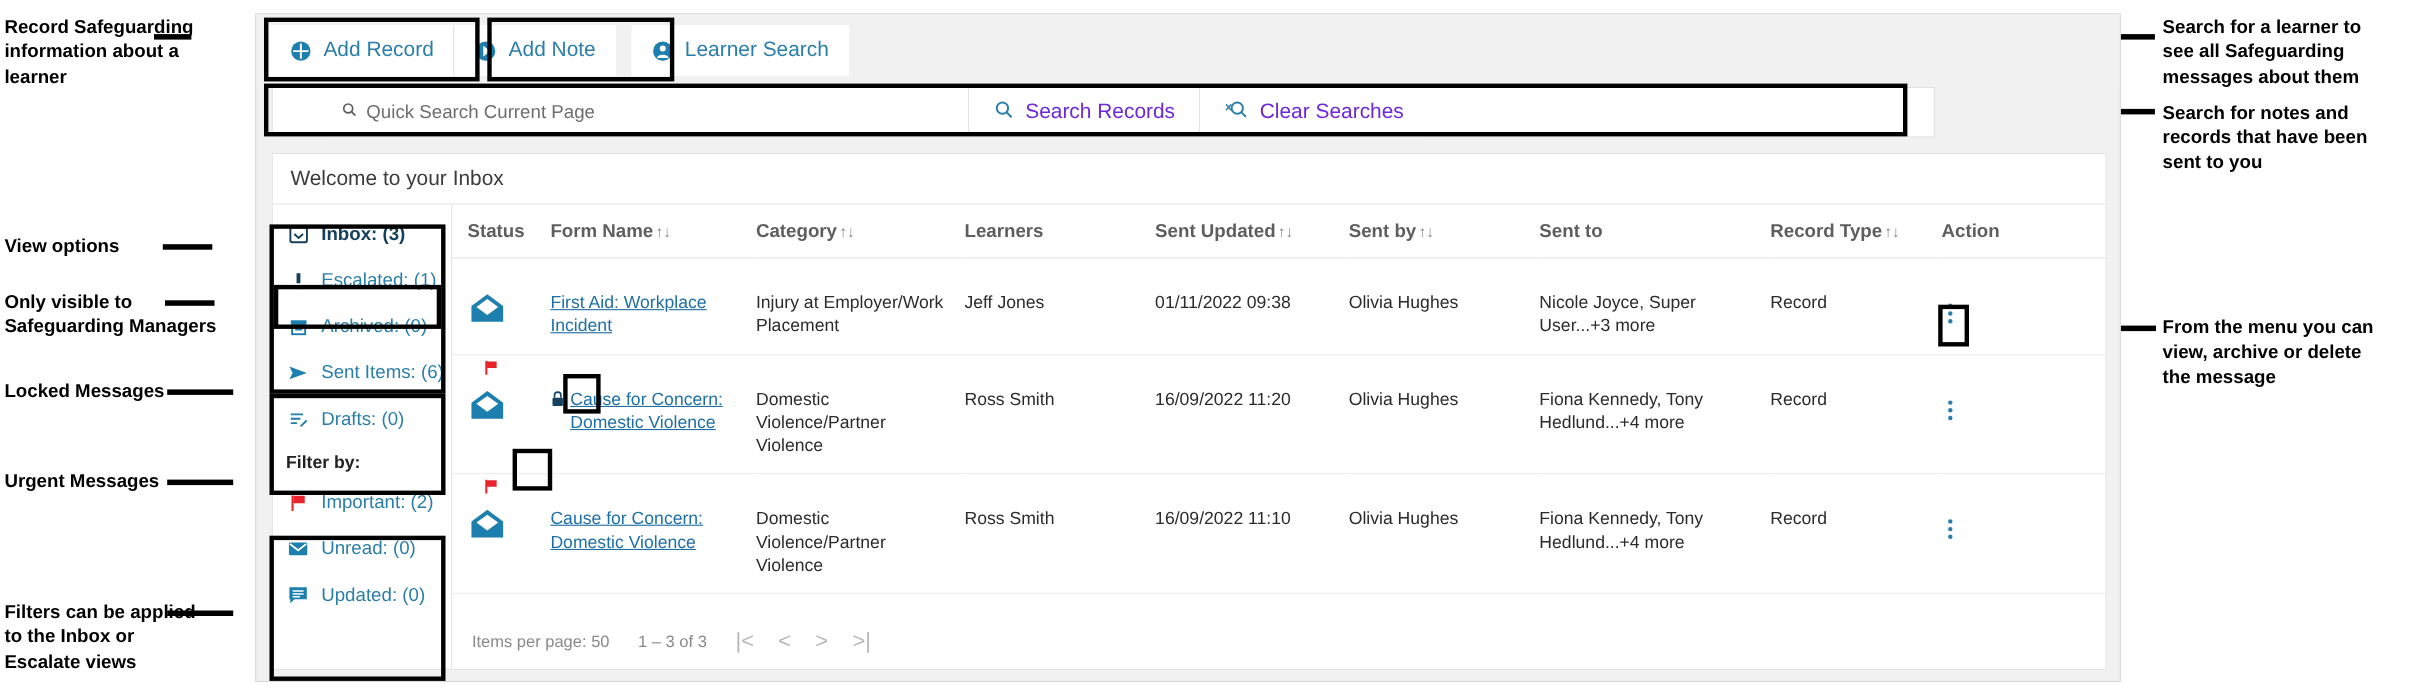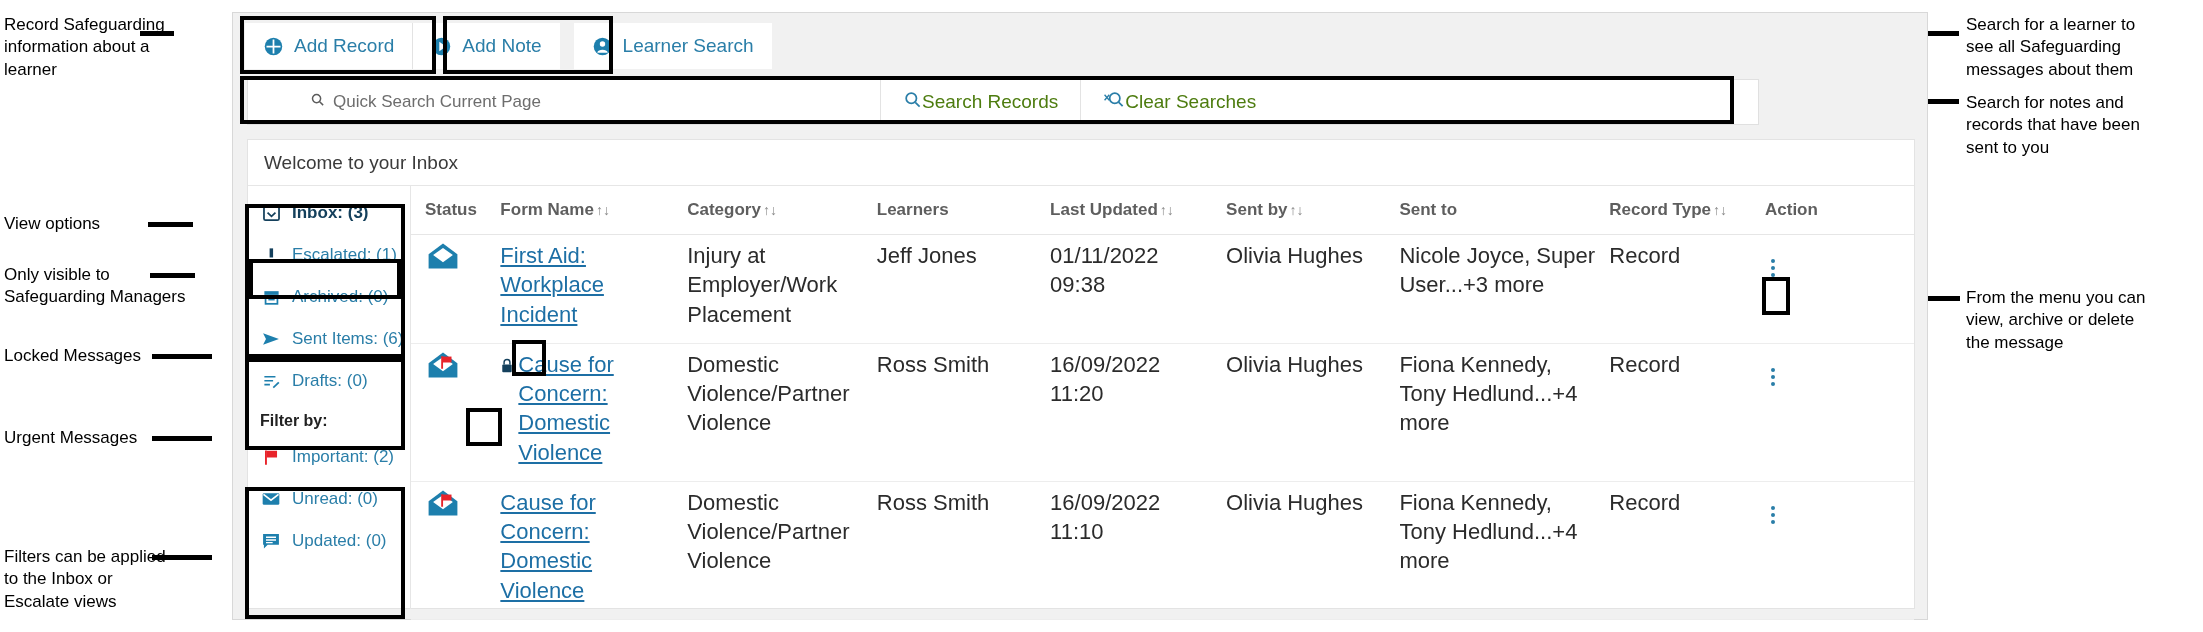--- a/index.html
+++ b/index.html
@@ -14,21 +14,21 @@
     height: 632px;
     background: #ffffff;
     overflow: hidden;
   }
 
   
   .annot {
     position: absolute;
     font-family: "Liberation Sans", sans-serif;
     font-size: 17px;
-    font-weight: normal;
+    font-weight: bold;
     color: #000000;
     line-height: 1.32;
     white-space: pre-line;
   }
   .annot.right { text-align: left; }
   .leader {
     position: absolute;
     background: #000000;
     height: 5px;
   }
@@ -96,23 +96,24 @@
     color: #6d6d6d;
     border-right: 1px solid #e3e3e3;
     white-space: nowrap;
   }
   .sfield.quick { width: 585px; margin-left: 48px; }
   .sfield.all   { width: 575px; }
   .sbtn {
     display: flex;
     align-items: center;
     justify-content: center;
+    gap: 10px;
     padding: 0 22px;
     background: #ffffff;
-    color: #4d7c0f;
+    color: #6d28d9;
     font-size: 19px;
     border: none;
     border-right: 1px solid #e3e3e3;
     cursor: pointer;
     white-space: nowrap;
     font-family: "Liberation Sans", sans-serif;
   }
   .sbtn:last-child { border-right: none; }
 
   
@@ -173,24 +174,24 @@
     font-size: 17px;
     color: #5e5e5e;
     font-weight: bold;
     padding: 14px 8px 14px 0;
     border-bottom: 1px solid #e6e6e6;
     white-space: nowrap;
   }
   thead th:first-child { padding-left: 14px; }
   .sortic { color: #8a8a8a; font-size: 14px; margin-left: 2px; }
   tbody td {
-    font-size: 22px;
+    font-size: 16px;
     color: #2b2b2b;
     vertical-align: top;
-    padding: 6px 8px 14px 0;
+    padding: 30px 8px 14px 0;
     border-bottom: 1px solid #ededed;
     line-height: 1.33;
   }
   tbody td:first-child { padding-left: 14px; }
   .flink {
     color: #1d6fa5;
     text-decoration: underline;
     cursor: pointer;
   }
   .namecell { display: flex; align-items: flex-start; gap: 4px; }
@@ -440,21 +441,21 @@
               <col style="width:155px">
                 <col style="width:115px">
                 <col style="width:110px">
             </colgroup>
             <thead>
               <tr>
                 <th><span>Status</span></th>
                 <th><span>Form Name</span><span class="sortic">↑↓</span></th>
                 <th><span>Category</span><span class="sortic">↑↓</span></th>
                 <th><span>Learners</span></th>
-                <th><span>Last Updated</span><span class="sortic">↑↓</span></th>
+                <th><span>Sent Updated</span><span class="sortic">↑↓</span></th>
                 <th><span>Sent by</span><span class="sortic">↑↓</span></th>
                 <th><span>Sent to</span></th>
                 <th><span>Record Type</span><span class="sortic">↑↓</span></th>
                 <th><span>Action</span></th>
               </tr>
             </thead>
             <tbody>
 
               <tr>
                 <td class="statuscell">

